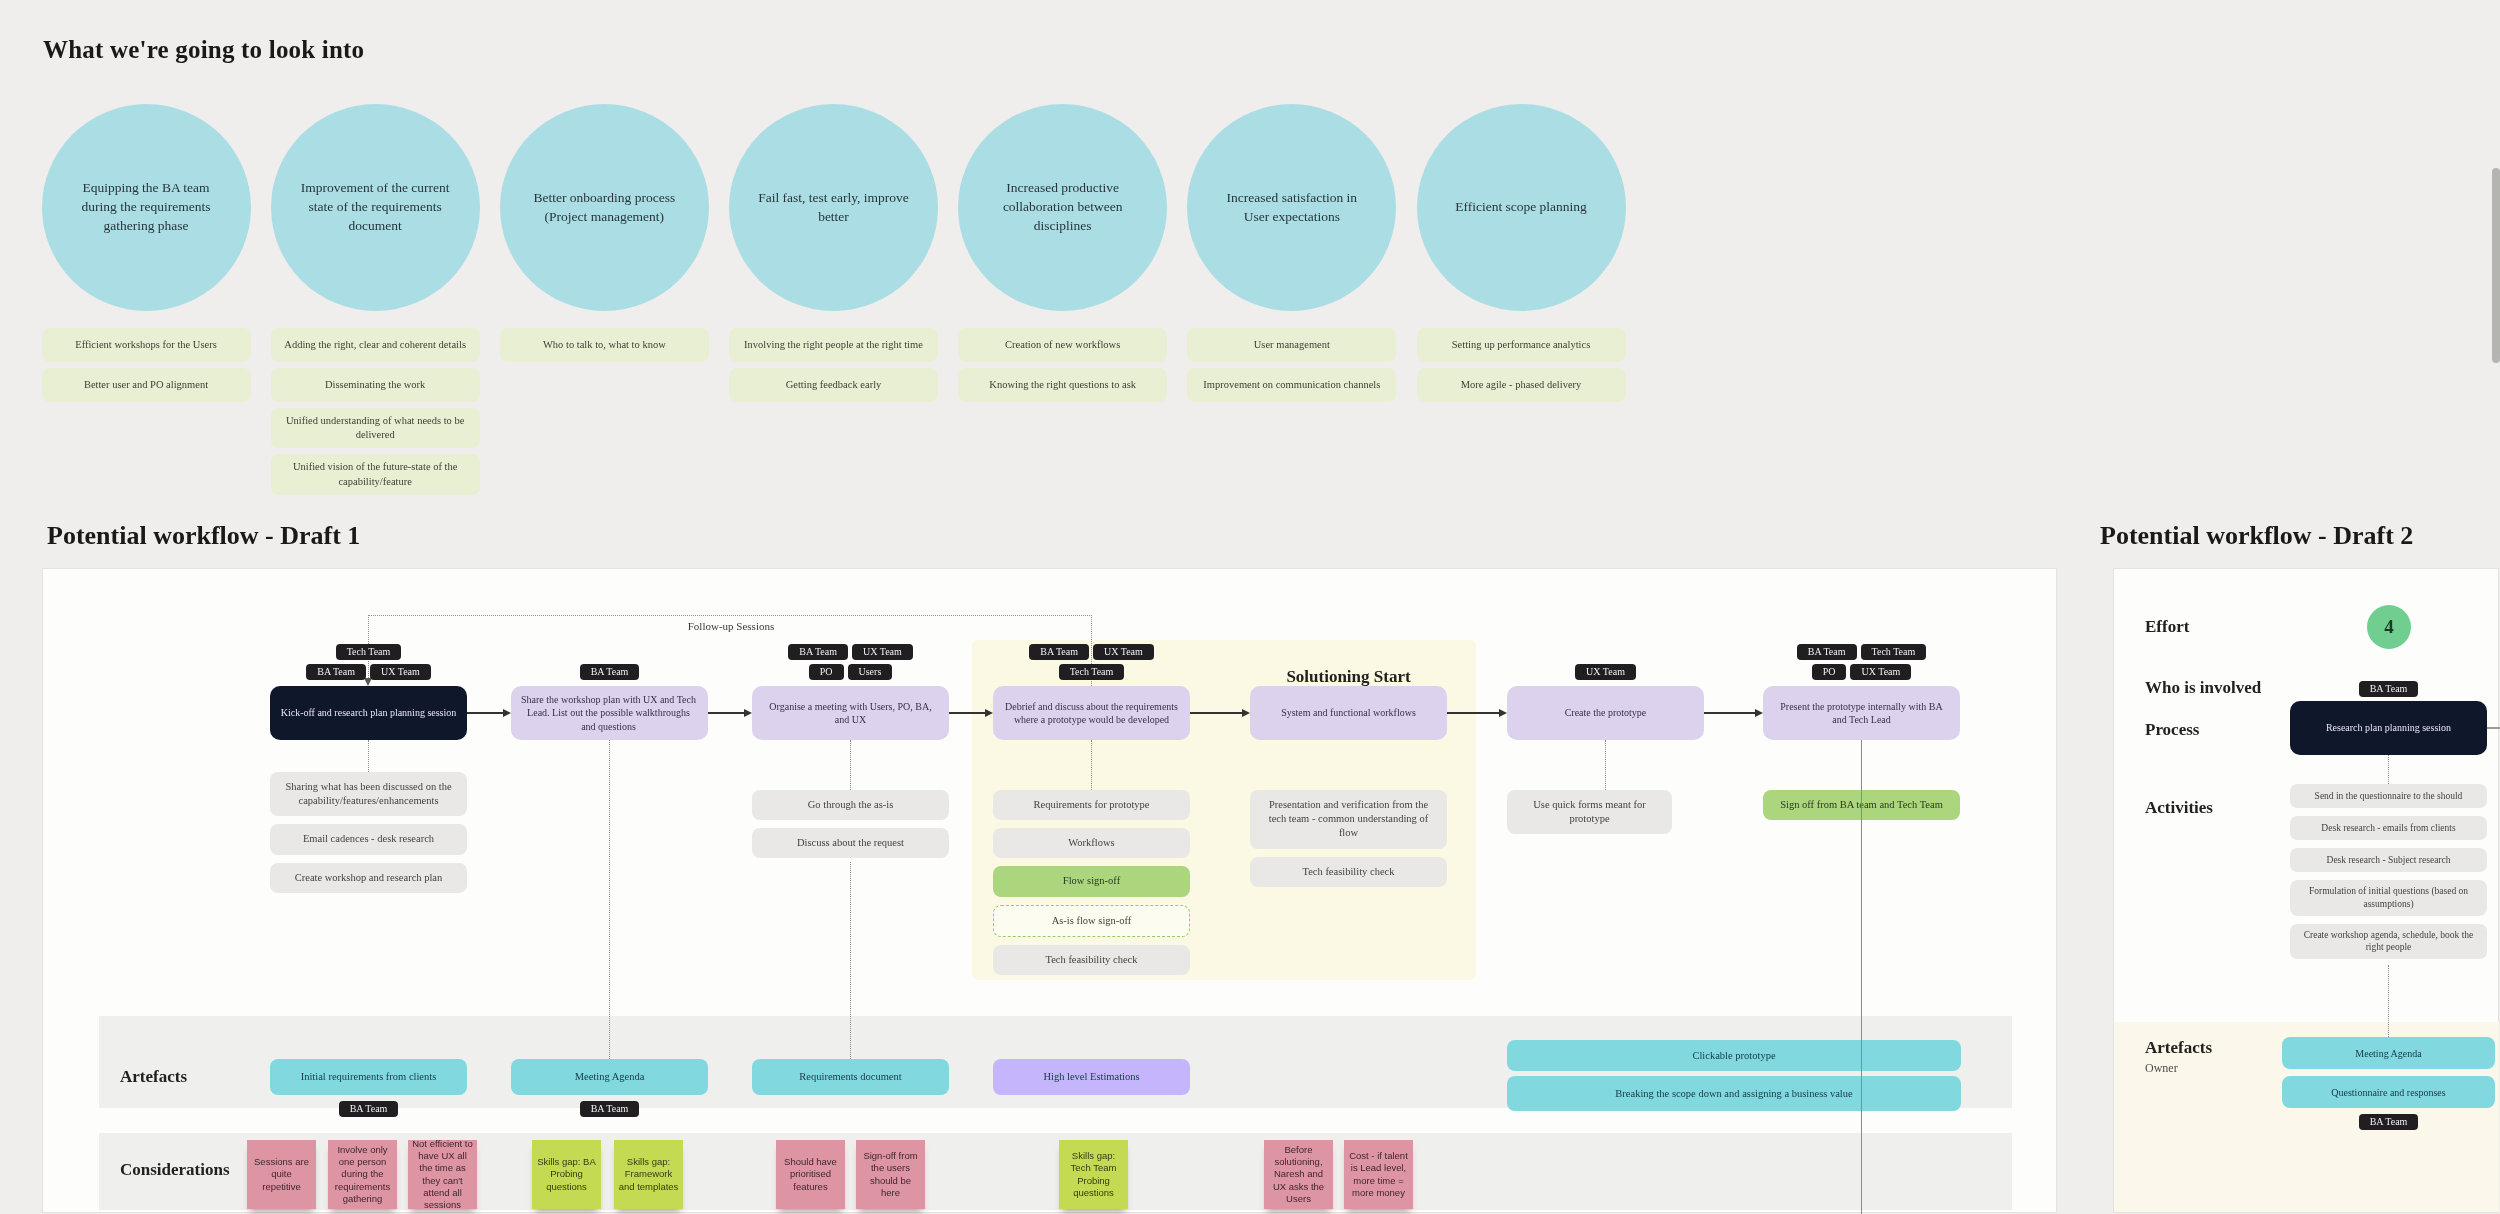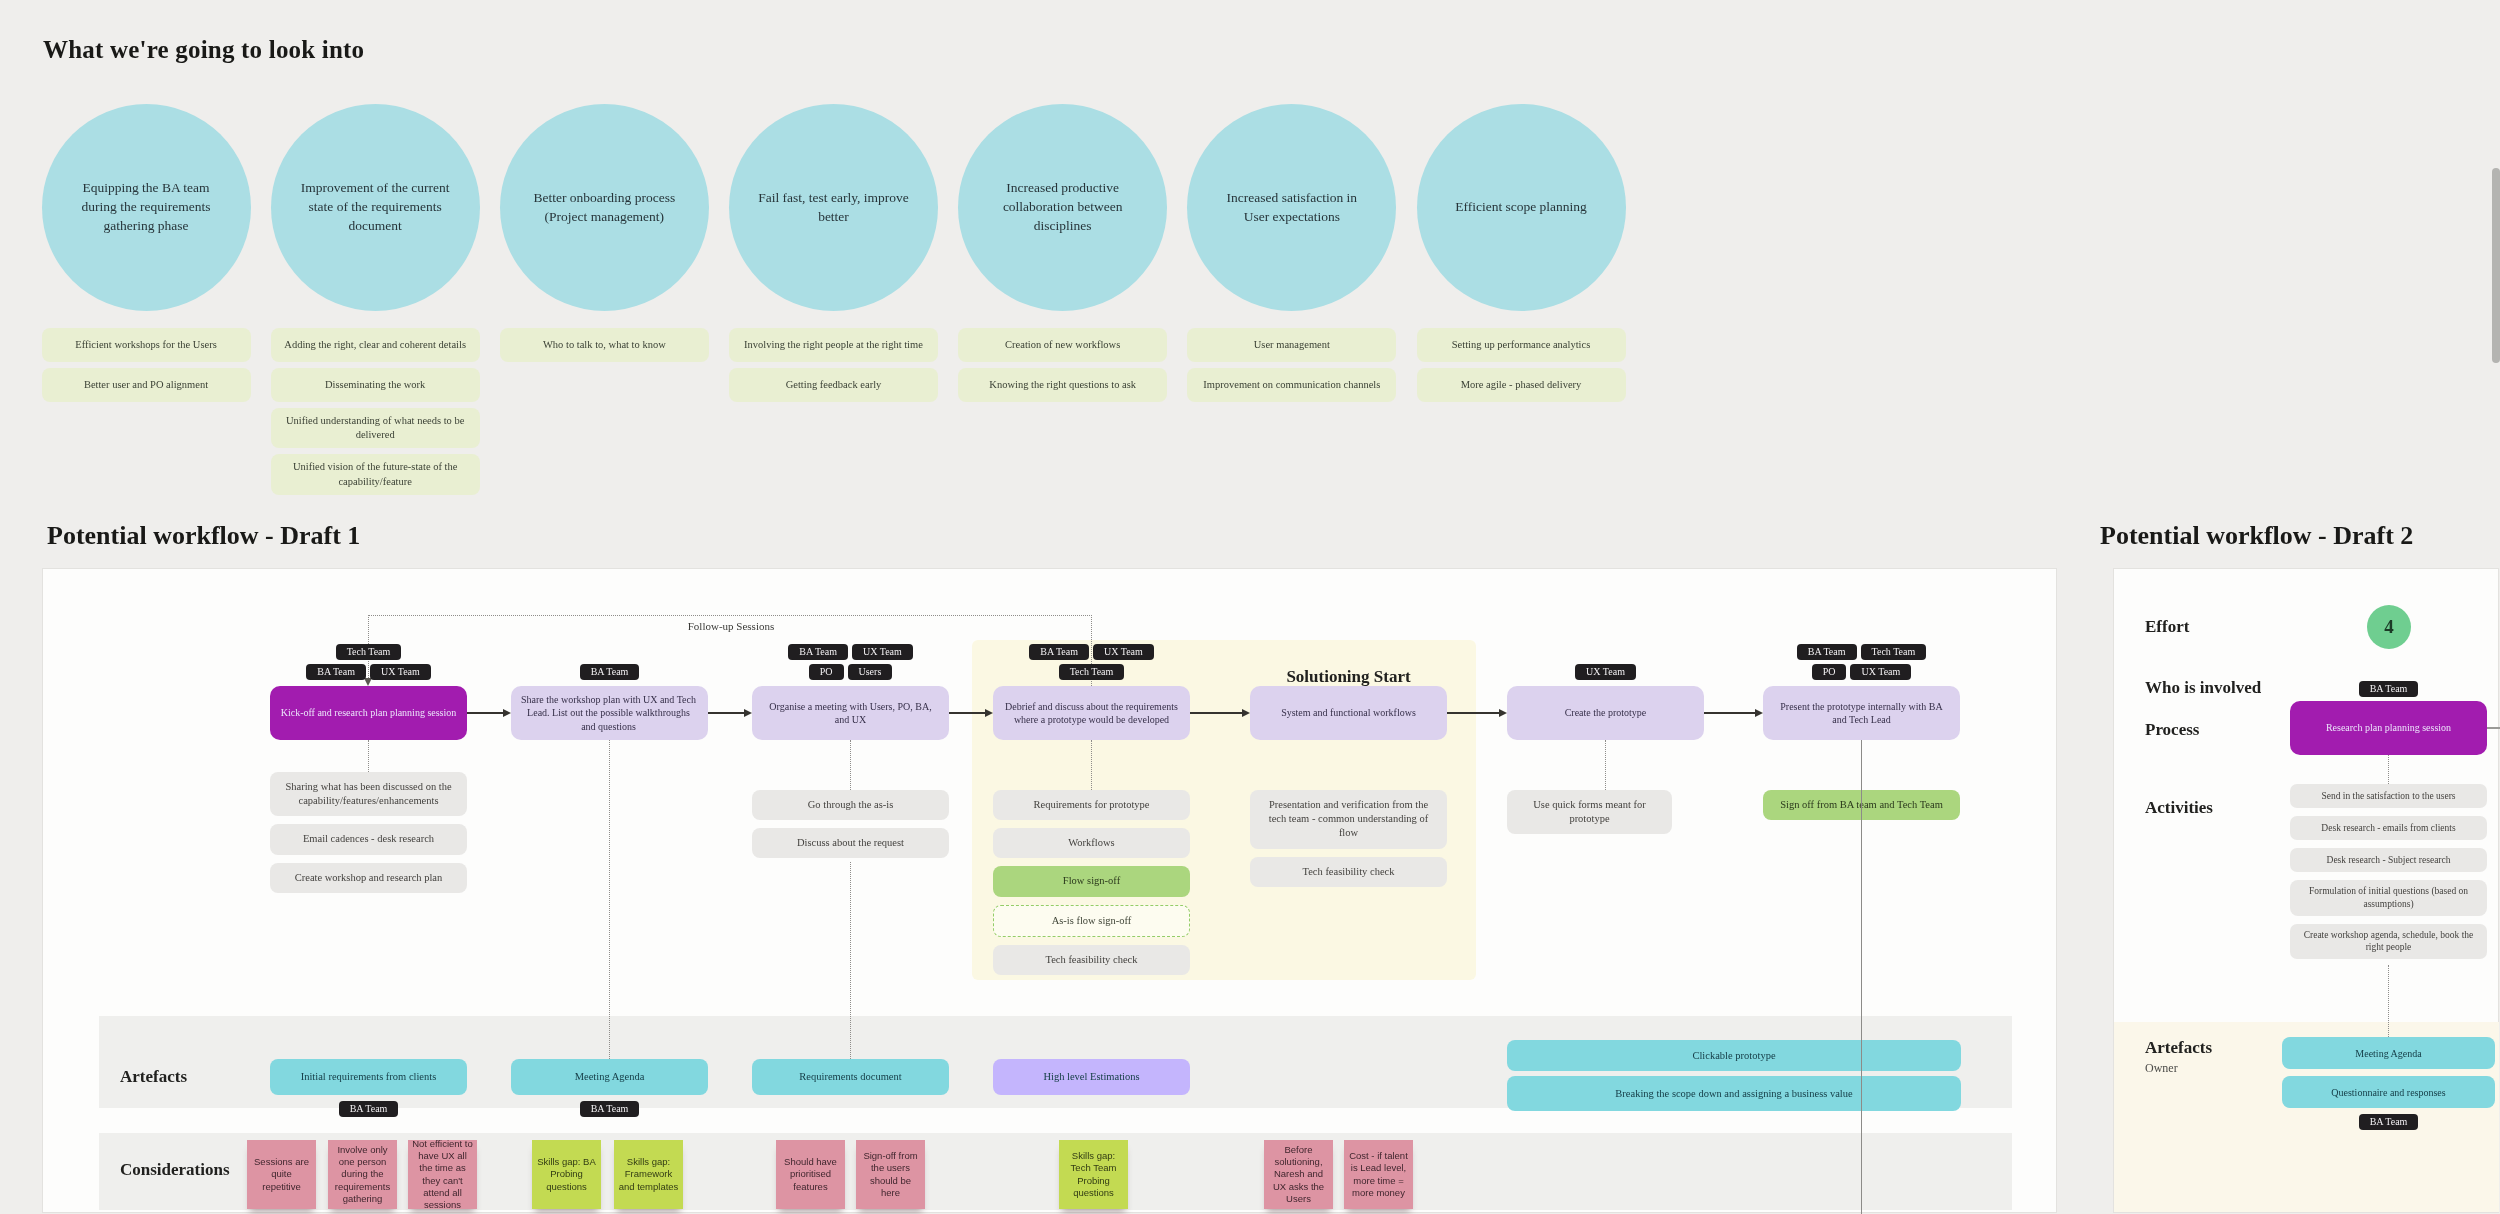--- a/index.html
+++ b/index.html
@@ -15,21 +15,21 @@
   .sublabel{font-size:12px;color:#4c4c49;}
   .circle{border-radius:50%;background:#abdee4;display:flex;align-items:center;justify-content:center;
           text-align:center;font-size:13.5px;line-height:1.4;color:#27353a;padding:0 26px;}
   .gchip{background:#e9efd2;border-radius:8px;color:#3b4135;font-size:10.5px;line-height:1.35;
          padding:6px 10px;text-align:center;display:flex;align-items:center;justify-content:center;min-height:22px;}
   .tchip{background:#201e20;color:#f3f1f3;border-radius:4px;font-size:10px;line-height:14px;
          padding:1px 11px;white-space:nowrap;}
   .chiprow{display:flex;justify-content:center;gap:4px;}
   .node{border-radius:10px;display:flex;align-items:center;justify-content:center;text-align:center;
         font-size:10px;line-height:1.35;padding:4px 10px;}
-  .node.primary{background:#a21caf;color:#ece5fb;}
+  .node.primary{background:#0f172a;color:#ece5fb;}
   .node.light{background:#dcd2ee;color:#37304a;}
   .stack{display:flex;flex-direction:column;gap:8px;align-items:stretch;}
   .act{background:#e9e8e6;color:#44423f;border-radius:8px;padding:8px 10px;text-align:center;
        font-size:10.5px;line-height:1.35;display:flex;align-items:center;justify-content:center;min-height:14px;}
   .act.green{background:#abd67e;color:#2c3a1d;}
   .act.dashed{background:#fdfcf0;border:1.5px dashed #94cd68;color:#3f4436;}
   .teal{background:#82d8df;color:#17404a;border-radius:8px;display:flex;align-items:center;justify-content:center;
         text-align:center;font-size:10.5px;line-height:1.3;padding:4px 8px;}
   .teal.dark{background:#c4b5fd;color:#123c42;}
   .sticky{width:69px;height:69px;display:flex;align-items:center;justify-content:center;text-align:center;
@@ -227,21 +227,21 @@
       <div class="abs chiprow" style="left: 2290px; top: 681px; width: 197px;">
         <div class="tchip">BA Team</div>
       </div>
       <div class="abs seclabel" style="left: 2145px; top: 720px;">Process</div>
       <div class="abs dotv" style="left: 2387.5px; top: 755px; height: 29px; z-index: 1;"></div>
       <div class="abs dotv" style="left: 2387.5px; top: 965px; height: 72px; z-index: 1;"></div>
       <div class="abs node primary" style="left: 2290px; top: 701px; width: 197px; height: 54px; z-index: 2;">Research plan planning session</div>
       <div class="abs" style="left: 2487px; top: 727px; width: 13px; height: 1.5px; background: rgb(154, 154, 151);"></div>
       <div class="abs seclabel" style="left: 2145px; top: 798px;">Activities</div>
       <div class="abs stack" style="left: 2290px; top: 784px; width: 197px; gap: 8px; z-index: 2;">
-        <div class="act" style="font-size: 9.5px; padding: 5px 8px; border-radius: 7px;">Send in the satisfaction to the users</div>
+        <div class="act" style="font-size: 9.5px; padding: 5px 8px; border-radius: 7px;">Send in the questionnaire to the should</div>
         <div class="act" style="font-size: 9.5px; padding: 5px 8px; border-radius: 7px;">Desk research - emails from clients</div>
         <div class="act" style="font-size: 9.5px; padding: 5px 8px; border-radius: 7px;">Desk research - Subject research</div>
         <div class="act" style="font-size: 9.5px; padding: 5px 8px; border-radius: 8px;">Formulation of initial questions (based on assumptions)</div>
         <div class="act" style="font-size: 9.5px; padding: 5px 4px; border-radius: 7px;">Create workshop agenda, schedule, book the right people</div>
       </div>
       <div class="abs cream" style="left: 2114px; top: 1022px; width: 385px; height: 190px; z-index: 0;"></div>
       <div class="abs seclabel" style="left: 2145px; top: 1038px; z-index: 2;">Artefacts</div>
       <div class="abs sublabel" style="left: 2145px; top: 1061px; z-index: 2;">Owner</div>
       <div class="abs stack" style="left: 2290px; top: 1037px; width: 197px; gap: 7px; align-items: center; z-index: 2;">
         <div class="teal" style="width: 100%; height: 24px; font-size: 10px;">Meeting Agenda</div>

